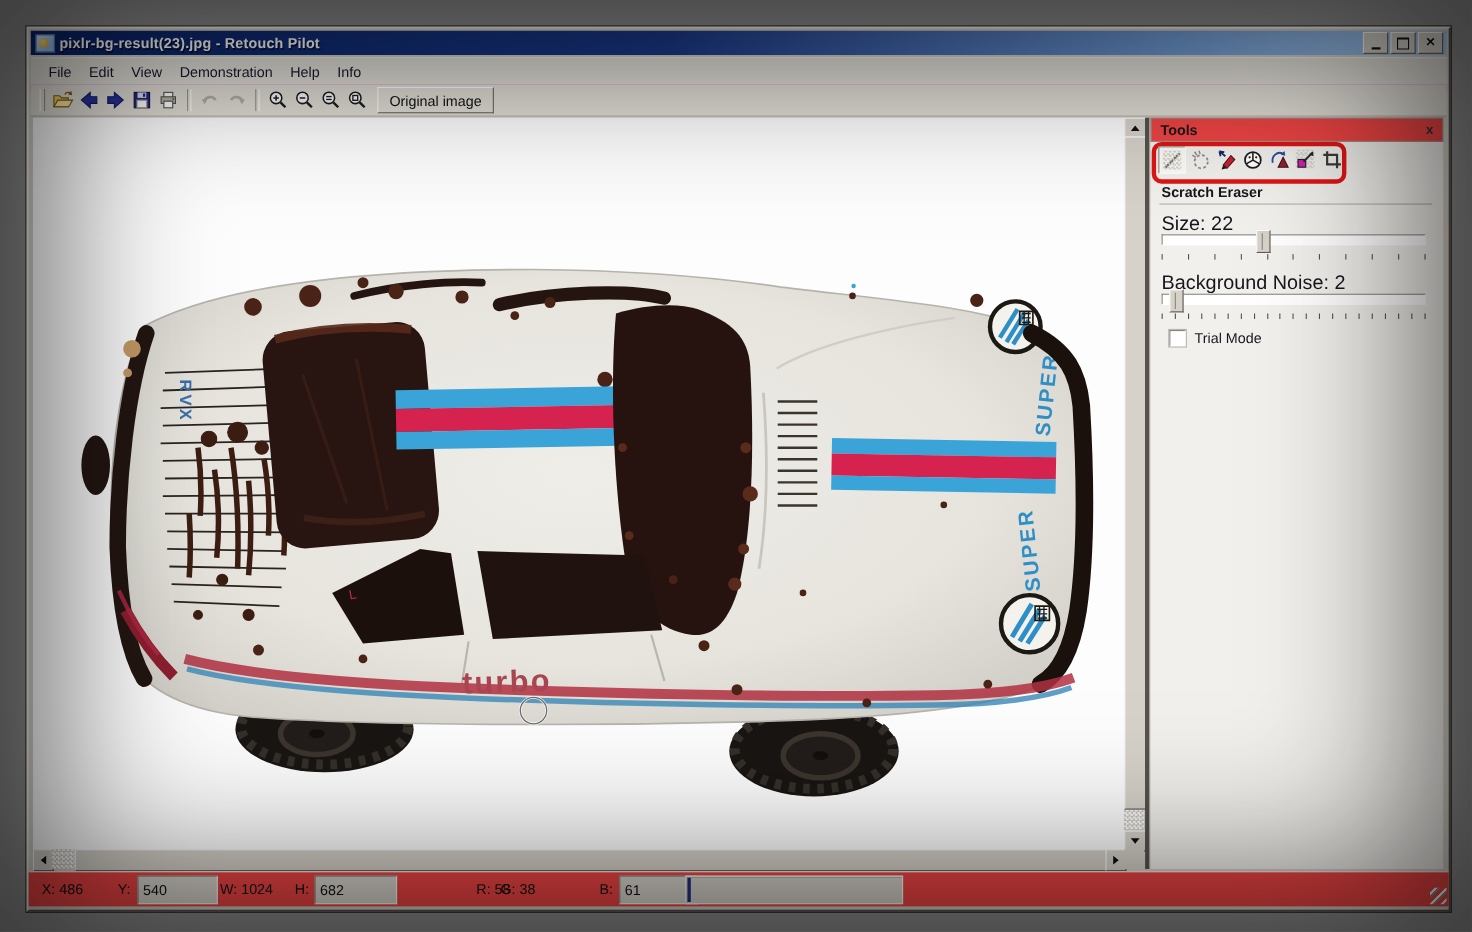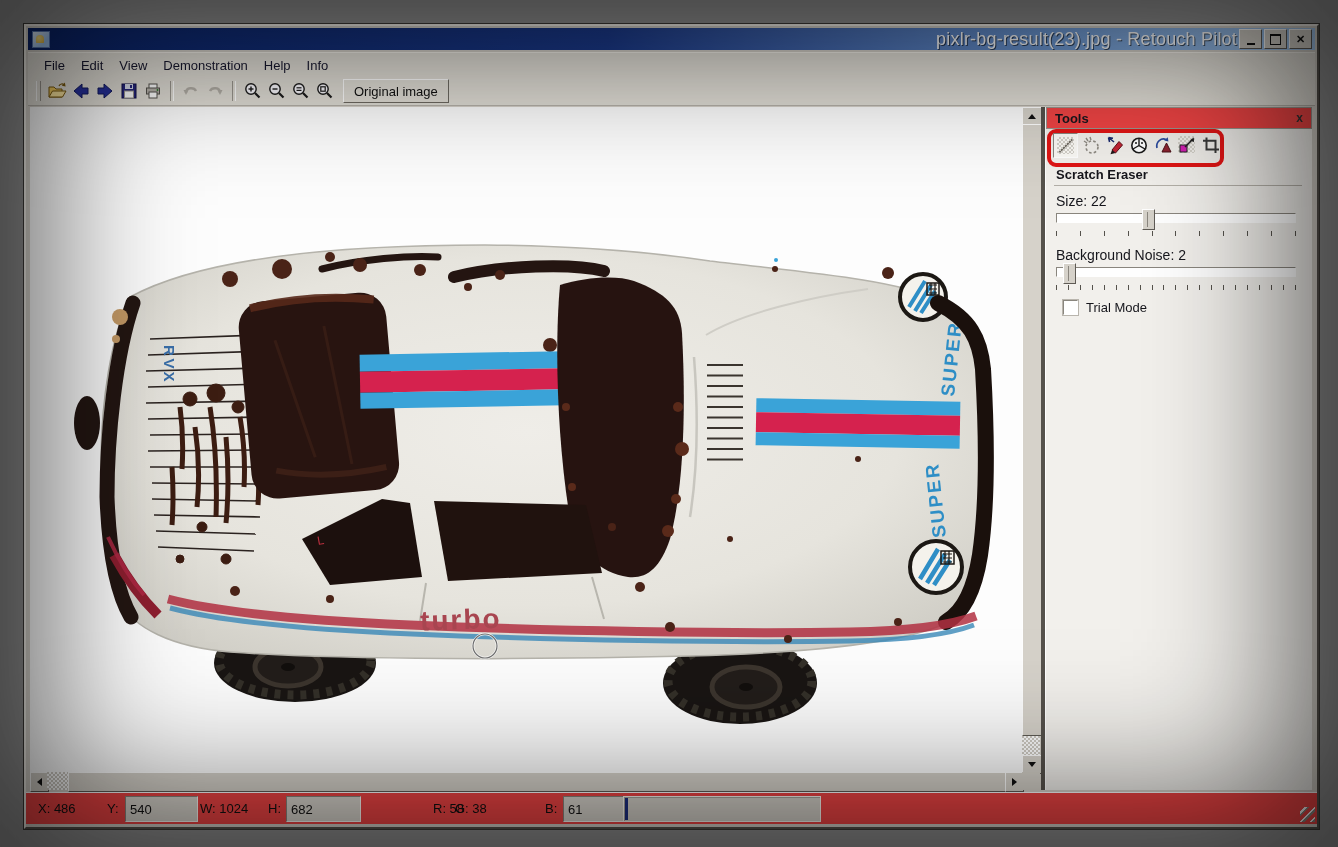--- a/index.html
+++ b/index.html
@@ -10,22 +10,22 @@
     background:#d6d2ca;border:2px solid;border-color:#f4f1ea #56524c #56524c #f4f1ea;
     outline:1px solid #3c3a36;}
   
   .titlebar{position:absolute;left:2px;top:2px;right:2px;height:22px;
     background:linear-gradient(90deg,#0a246a 0%,#1b3a8c 45%,#6f9bd6 80%,#a6caf0 100%);
     display:flex;align-items:center;padding:0 3px;}
   .appicon{width:16px;height:15px;margin:0 4px 0 1px;border:1px solid #5a7ab4;
     background:linear-gradient(135deg,#e8f2fc 0%,#9cc2ee 70%);position:relative;}
   .appicon::after{content:"";position:absolute;left:3px;top:3px;width:8px;height:8px;
     border-radius:50% 50% 10% 10%;background:radial-gradient(circle at 35% 35%,#ffe98a,#e0b23c);}
-  .title-text{color:#fff;font-weight:normal;font-size:18px;letter-spacing:.2px;
-    text-shadow:1px 1px 0 rgba(0,0,0,.6);flex:1;white-space:nowrap;text-align:right;}
+  .title-text{color:#fff;font-weight:bold;font-size:13px;letter-spacing:.2px;
+    text-shadow:1px 1px 0 rgba(0,0,0,.6);flex:1;white-space:nowrap;}
   .winbtn{width:21px;height:18px;margin-left:2px;background:#d6d2ca;
     border:1px solid;border-color:#fff #5f5b55 #5f5b55 #fff;
     display:flex;align-items:center;justify-content:center;
     font-size:11px;font-weight:bold;color:#111;line-height:1;}
   .winbtn .min{display:block;width:8px;height:2px;background:#111;margin-top:9px;}
   .winbtn .max{display:block;width:9px;height:8px;border:1px solid #111;border-top:2px solid #111;}
   
   .menubar{position:absolute;left:2px;top:26px;right:2px;height:24px;
     background:#e2dfd7;border-top:1px solid #f6f3ec;border-bottom:7px solid #d946ef;
     display:flex;align-items:center;padding-left:8px;font-size:13px;color:#17172e;}
@@ -65,21 +65,21 @@
   .tools-header b{flex:1;font-size:13px;}
   .tools-close{font-size:12px;font-weight:bold;color:#333;cursor:default;}
   .tool-highlight{position:absolute;left:1px;top:22px;width:169px;height:30px;
     border:4px solid #e01515;border-radius:9px;}
   .tool-row{position:absolute;left:7px;top:26px;display:flex;gap:1px;}
   .toolbtn{width:23px;height:23px;display:flex;align-items:center;justify-content:center;position:relative;}
   .toolbtn.selected{background:#fbfaf6;border:1px solid;border-color:#8a867e #fff #fff #8a867e;}
   .checker{position:absolute;inset:3px;background:repeating-conic-gradient(#d4d1c9 0% 25%,transparent 25% 50%) 0 0/4px 4px;}
   .section-title{position:absolute;left:10px;top:60px;font-weight:bold;font-size:13px;}
   .section-rule{position:absolute;left:8px;top:78px;width:248px;border-top:1px solid #b4b0a8;}
-  .plabel{position:absolute;left:10px;font-size:14px;}
+  .plabel{position:absolute;left:10px;font-size:18px;}
   .slider{position:absolute;left:10px;width:240px;height:26px;}
   .slider .track{position:absolute;left:0;right:0;top:4px;height:8px;background:#fff;
     border:1px solid;border-color:#8a867e #fff #fff #8a867e;}
   .slider .sthumb{position:absolute;top:0;width:11px;height:19px;background:#d6d2ca;
     border:1px solid;border-color:#fff #5f5b55 #5f5b55 #fff;}
   .slider .sthumb::after{content:"";position:absolute;left:4px;top:2px;bottom:2px;width:1px;background:#8a867e;}
   .tickrow{position:absolute;left:10px;width:240px;height:5px;display:flex;justify-content:space-between;}
   .tickrow span{width:1px;height:5px;background:#55524c;}
   .checkline{position:absolute;left:17px;display:flex;align-items:center;gap:8px;}
   .checkbox{width:13px;height:13px;background:#fff;border:1px solid;border-color:#8a867e #fff #fff #8a867e;outline:1px solid #b9b5ad;}

